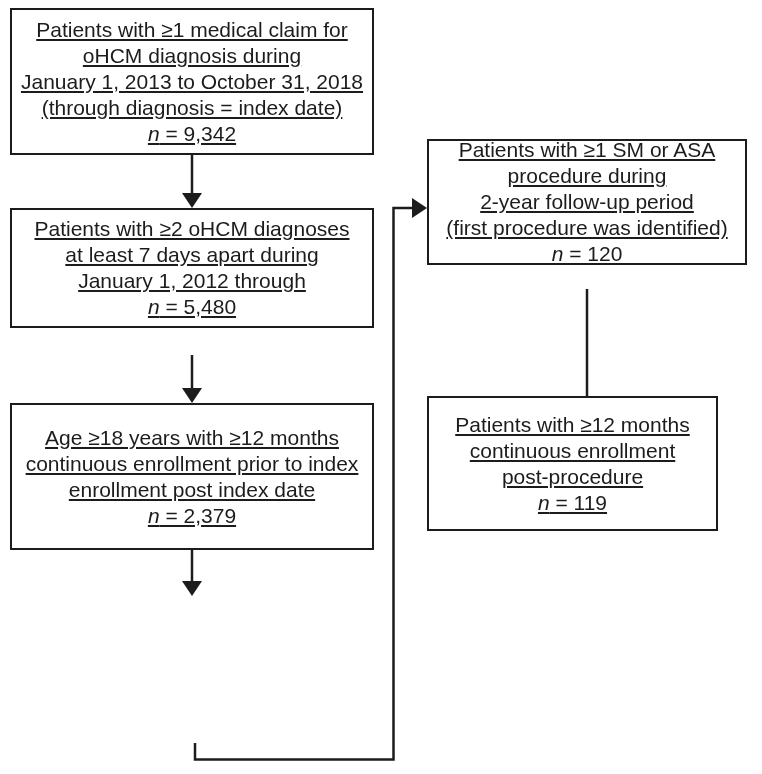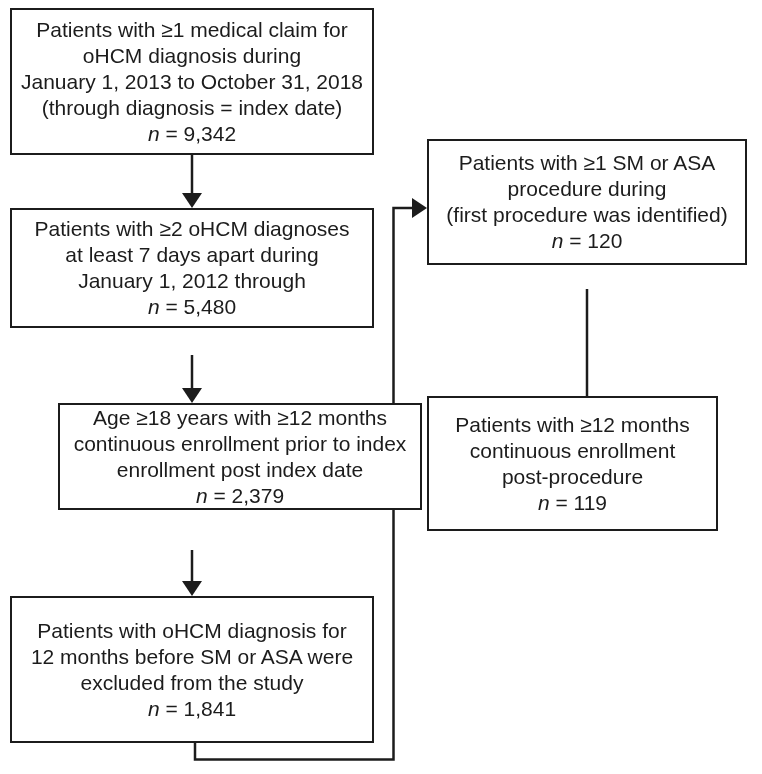--- a/index.html
+++ b/index.html
@@ -25,32 +25,33 @@
     border: 2px solid var(--ink);
     background: var(--bg);
     display: flex;
     flex-direction: column;
     justify-content: center;
     align-items: center;
     text-align: left;
     font-size: 21px;
     line-height: 26px;
     padding: 2px 18px;
+    text-decoration: underline;
   }
   .flow-box .line {
     display: block;
     white-space: nowrap;
   }
   .flow-box .count i {
     font-style: italic;
   }
   
   .box-1 { left: 10px;  top: 8px;   width: 364px; height: 147px; }
   .box-2 { left: 10px;  top: 208px; width: 364px; height: 120px; }
-  .box-3 { left: 10px;  top: 403px; width: 364px; height: 107px; margin-left: 48px; }
+  .box-3 { left: 10px;  top: 403px; width: 364px; height: 147px; }
   .box-4 { left: 10px;  top: 596px; width: 364px; height: 147px; }
   
   .box-5 { left: 427px; top: 139px; width: 320px; height: 126px; }
   .box-6 { left: 427px; top: 396px; width: 291px; height: 135px; }
 
   svg.connectors {
     position: absolute;
     left: 0; top: 0;
     width: 762px; height: 774px;
     pointer-events: none;
@@ -110,29 +111,24 @@
       <span class="line">at least 7 days apart during</span>
       <span class="line">January 1, 2012 through</span>
       <span class="line count"><i>n</i> = 5,480</span>
     </div>
   <div class="flow-box box-3">
       <span class="line">Age ≥18 years with ≥12 months</span>
       <span class="line">continuous enrollment prior to index</span>
       <span class="line">enrollment post index date</span>
       <span class="line count"><i>n</i> = 2,379</span>
     </div>
-  <div class="flow-box box-4">
-      <span class="line">Patients with oHCM diagnosis for</span>
-      <span class="line">12 months before SM or ASA were</span>
-      <span class="line">excluded from the study</span>
-      <span class="line count"><i>n</i> = 1,841</span>
-    </div>
   <div class="flow-box box-5">
       <span class="line">Patients with ≥1 SM or ASA</span>
       <span class="line">procedure during</span>
+      <span class="line">2-year follow-up period</span>
       <span class="line">(first procedure was identified)</span>
       <span class="line count"><i>n</i> = 120</span>
     </div>
   <div class="flow-box box-6">
       <span class="line">Patients with ≥12 months</span>
       <span class="line">continuous enrollment</span>
       <span class="line">post-procedure</span>
       <span class="line count"><i>n</i> = 119</span>
     </div>
 

